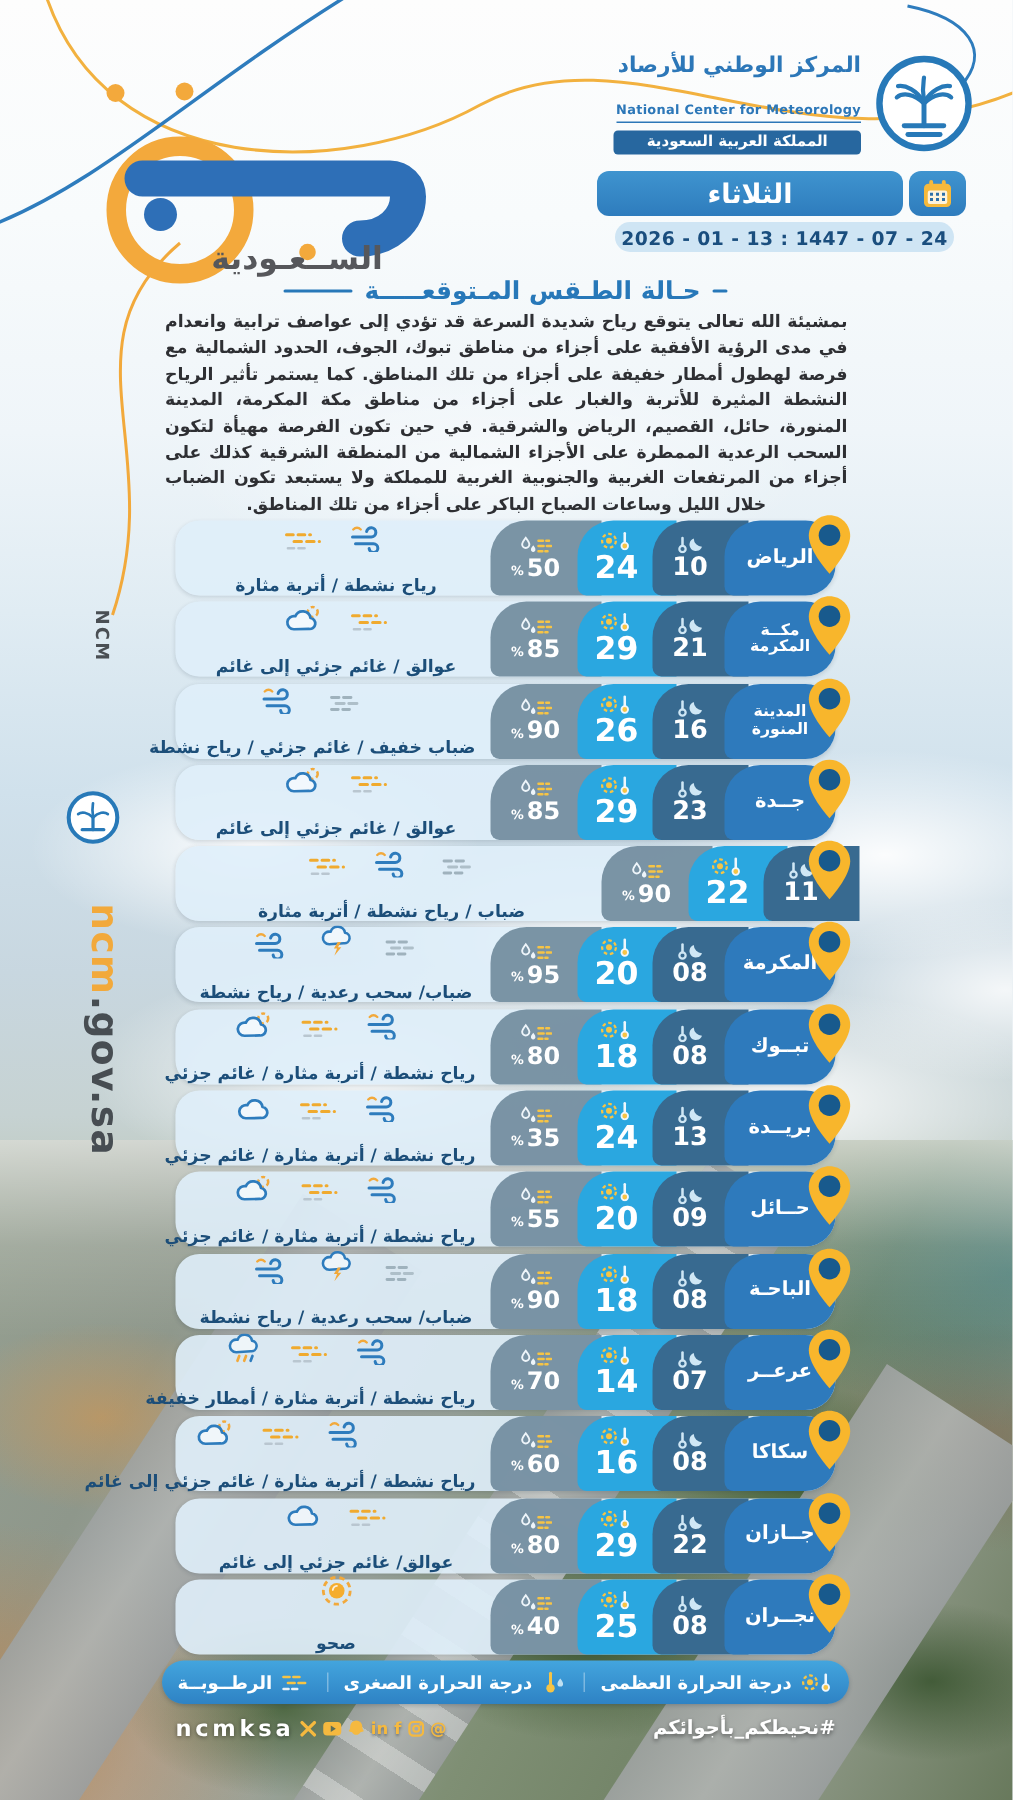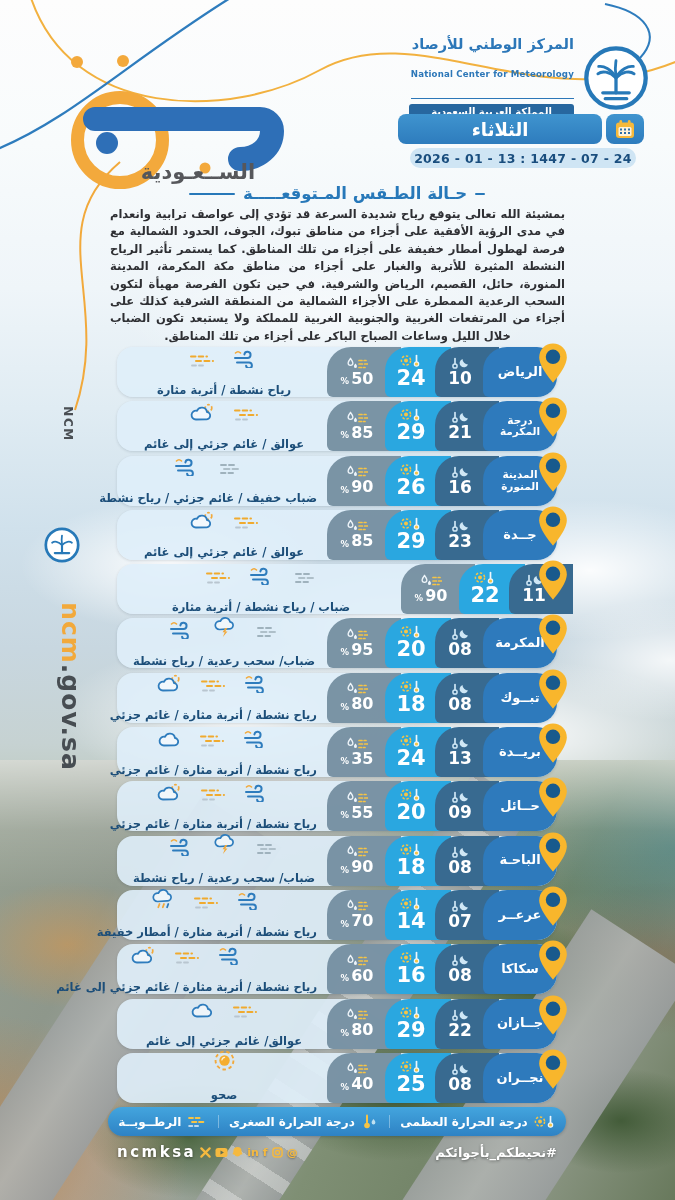--- a/index.html
+++ b/index.html
@@ -39,21 +39,21 @@
   .brand{position:absolute;left:55px;top:50px;width:250px;height:142px;z-index:3;}
   .brand .ring{position:absolute;left:16px;top:41px;width:72px;height:72px;border:13px solid #f3a93c;border-radius:50%;box-sizing:content-box;}
   .brand svg{position:absolute;left:0;top:0;}
   .brand .sub{position:absolute;left:78px;top:110px;width:130px;text-align:center;font-size:21px;font-weight:bold;color:#56575b;direction:rtl;}
 
   
   .org{position:absolute;right:26px;top:36px;width:240px;display:flex;direction:rtl;gap:9px;align-items:center;z-index:3;}
   .org .emb{width:66px;height:66px;flex:none;}
   .org .txt{flex:1;text-align:right;direction:rtl;}
   .org .nm-ar{font-size:14.5px;font-weight:bold;color:#2c77b8;line-height:1.15;}
-  .org .nm-en{display:inline-block;font-size:8.6px;font-weight:bold;color:#2c77b8;border-bottom:1.6px solid #2c77b8;padding-bottom:19px;margin-top:16px;letter-spacing:.2px;direction:ltr;}
+  .org .nm-en{display:inline-block;font-size:8.6px;font-weight:bold;color:#2c77b8;border-bottom:1.6px solid #2c77b8;padding-bottom:2px;margin-top:16px;letter-spacing:.2px;direction:ltr;}
   .org .ribbon{margin-top:5px;background:#27679f;color:#fff;font-size:10px;font-weight:bold;text-align:center;padding:2px 6px 3px;border-radius:3px;}
 
   
   .daybar{position:absolute;left:398px;top:114px;width:246px;z-index:3;}
   .daybar .top{display:flex;direction:rtl;gap:4px;}
   .calchip{width:38px;height:30px;background:linear-gradient(180deg,#3f94cf,#2e7cbd);border-radius:8px;display:flex;align-items:center;justify-content:center;flex:none;}
   .dayname{flex:1;height:30px;background:linear-gradient(180deg,#3f94cf,#2e7cbd);border-radius:8px;color:#fff;font-size:18px;font-weight:bold;display:flex;align-items:center;justify-content:center;}
   .datepill{margin:4px 8px 0 12px;height:20px;background:#cfe5f4;border-radius:10px;color:#1a4e7e;font-size:12.5px;font-weight:bold;display:flex;align-items:center;justify-content:center;direction:ltr;letter-spacing:.3px;}
 
   
@@ -271,21 +271,21 @@
   </div>
 
   <div class="crow">
     <span class="pin">
       <svg width="34" height="42" viewBox="0 0 34 42">
             <path d="M17 1.5 C9.3 1.5 3.2 7.6 3.2 15.2 C3.2 25.6 17 40.5 17 40.5 s13.8 -14.9 13.8 -25.3 C30.8 7.6 24.7 1.5 17 1.5 z" fill="#f8b62c"></path>
             <circle cx="17" cy="14.8" r="7.2" fill="#185a8d"></circle>
           </svg>
     </span>
     <div class="cell city small">
-          <span>درجة المكرمة</span>
+          <span>مكــة المكرمة</span>
         </div>
     <div class="cell min">
       <span class="cicon">
             <svg width="20" height="12" viewBox="0 0 20 12">
               <path d="M5 1.6 v5.2" stroke="#cfe7f5" stroke-width="1.7" stroke-linecap="round" fill="none"></path>
               <circle cx="5" cy="9" r="2.1" fill="none" stroke="#cfe7f5" stroke-width="1.5"></circle>
               <path d="M12.5 2 a4.3 4.3 0 1 0 5.5 5.5 a5.6 5.6 0 0 1 -5.5 -5.5 z" fill="#cfe7f5"></path>
             </svg>
           </span>
       <span class="num">21</span>

